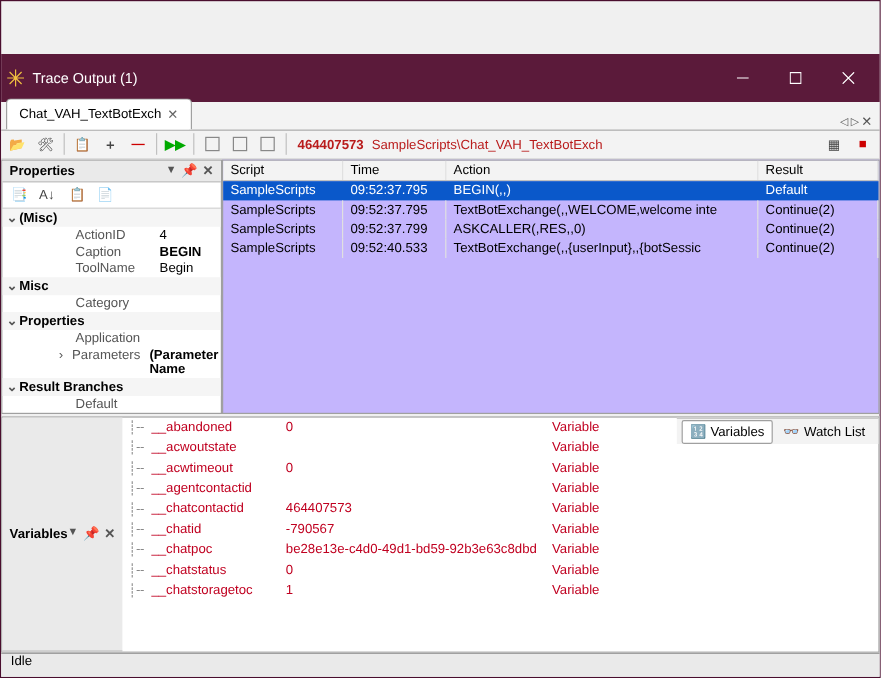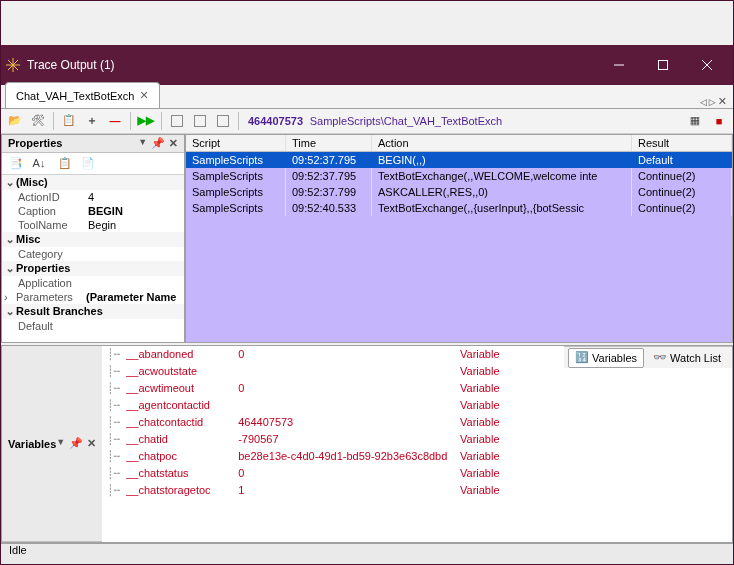--- a/index.html
+++ b/index.html
@@ -15,32 +15,32 @@
   .tab { background:#fff; border:1px solid #a0a0a0; border-bottom:none; border-radius:4px 4px 0 0; padding:6px 10px; display:flex; align-items:center; gap:5px; font-size:11px; }
   .tab .x { color:#666; cursor:pointer; font-size:11px; }
   .tabbar-right { margin-left:auto; display:flex; gap:2px; color:#555; align-items:center; padding-right:2px;}
   .toolbar { height: 26px; background:#f3f3f3; display:flex; align-items:center; padding:0 4px; gap:3px; border-bottom:1px solid #d0d0d0; }
   .toolbar .sep { width:1px; height:18px; background:#c0c0c0; margin:0 2px;}
   .tbtn { width:20px; height:20px; display:flex; align-items:center; justify-content:center; color:#444; border-radius:2px; }
   .tbtn.green { color:#0a0; font-weight:bold;}
   .tbtn.red { color:#c00;}
   .tbtn.minus { color:#c00; font-weight:bold;}
   .tbtn.plus { font-weight:bold;}
-  .crumbs { font-size:12px; color:#4c1d95; margin-left:4px;}
+  .crumbs { font-size:12px; color:#b91c1c; margin-left:4px;}
   .crumbs .num { font-weight:bold; }
   .toolbar-right { margin-left:auto; display:flex; gap:4px;}
   .mid { display:flex; height: 224px; }
   .props { width:184px; border:1px solid #a0a0a0; background:#fff; display:flex; flex-direction:column; }
   .panelhdr { background:#eaeaea; border-bottom:1px solid #c0c0c0; padding:2px 6px; display:flex; align-items:center; font-weight:bold; font-size:11px;}
   .panelhdr .hdr-right { margin-left:auto; display:flex; gap:4px; color:#555;}
   .proptools { height:22px; border-bottom:1px solid #d0d0d0; display:flex; align-items:center; padding:0 4px; gap:3px;}
   .propbody { flex:1; overflow:hidden; font-size:11px; }
   .pgroup { display:flex; align-items:center; padding:1px 2px; font-weight:bold; background:#f5f5f5; }
   .pgroup .caret { width:12px; display:inline-block; text-align:center; color:#555;}
-  .prow { display:flex; padding:1px 2px 1px 16px; }
+  .prow { display:flex; padding:1px 2px 1px 16px;margin-left:45px; }
   .prow .k { width:70px; color:#555;}
   .prow .v { flex:1; }
   .prow .v.b { font-weight:bold;}
   .trace { flex:1; border:1px solid #a0a0a0; background:#c4b5fd; display:flex; flex-direction:column; }
   .thdr { display:flex; background:#f3f3f3; border-bottom:1px solid #c0c0c0; font-size:11px; }
   .thdr div, .trow div { padding:2px 6px; border-right:1px solid #e0e0e0; overflow:hidden; white-space:nowrap;}
   .c-script{width:100px;} .c-time{width:86px;} .c-action{flex:1;} .c-result{width:100px;}
   .trow{ display:flex; font-size:11px;}
   .trow.sel{ background:#0a58ca; color:#fff;}
   .trow.sel div{ border-right-color: transparent;}

